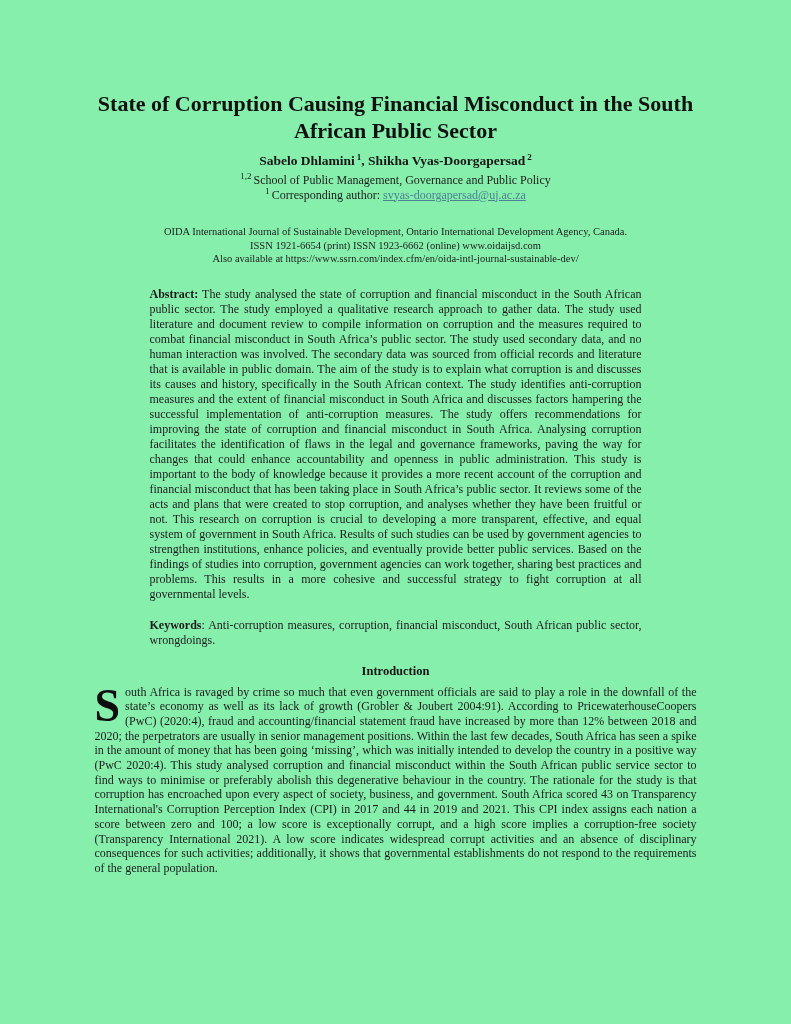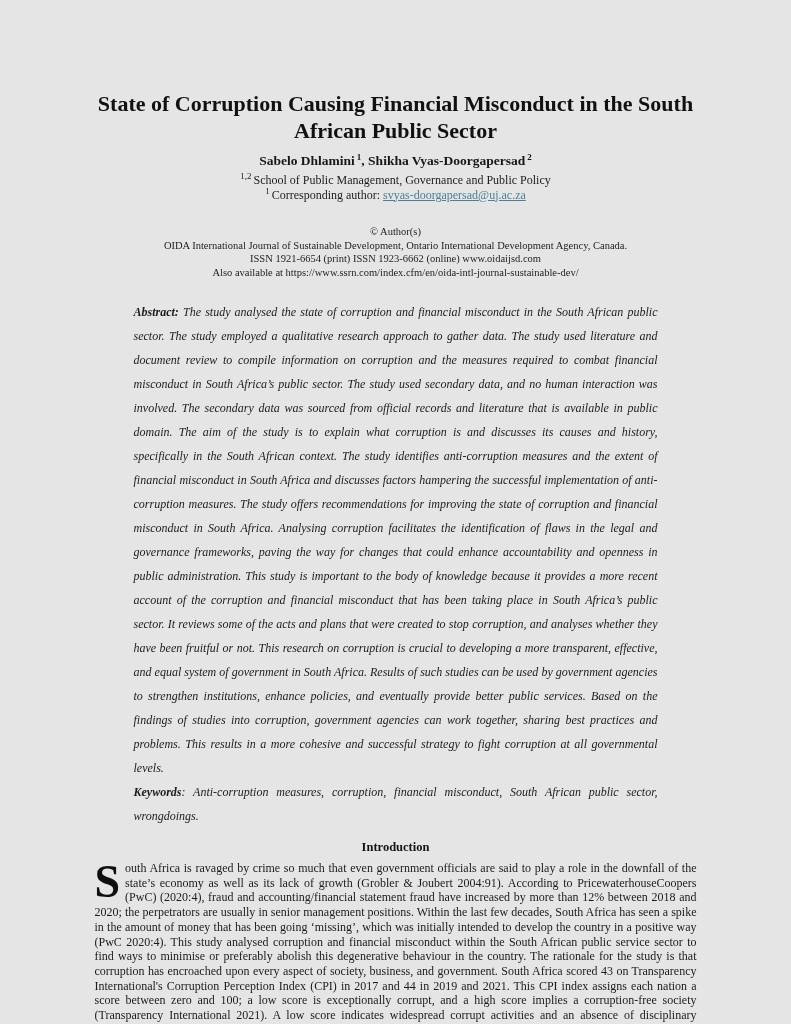--- a/index.html
+++ b/index.html
@@ -1,21 +1,21 @@
 <!DOCTYPE html>
 <html><head>
 <meta charset="utf-8">
 <style>
   html, body { margin: 0; padding: 0; background: #ffffff; }
   .page {
     position: relative;
     width: 791px;
     height: 1024px;
     margin: 0 auto;
-    background: #e5e5e5;
+    background: #86efac;
     overflow: hidden;
     font-family: "Liberation Serif", "DejaVu Serif", serif;
     color: #1c1c1c;
   }
   .title {
     margin: 90px auto 0 auto;
     max-width: 620px;
     text-align: center;
     font-size: 22px;
     line-height: 27px;
@@ -53,26 +53,25 @@
     text-align: center;
     font-size: 10.5px;
     line-height: 13.5px;
     color: #1c1c1c;
   }
   .abstract-block {
     width: 524px;
     margin: 21px auto 0 auto;
   }
   .abstract-block p {
-    margin: 0;
+    margin: 16px;
     text-align: justify;
     font-size: 12px;
-    line-height: 24px;
+    line-height: 15px;
     color: #1b1b1b;
-    font-style: italic;
   }
   .keywords { margin-top: 8px; }
   .bold { font-weight: bold; }
   .intro-heading {
     margin-top: 12px;
     text-align: center;
     font-size: 12.5px;
     font-weight: bold;
     color: #141414;
   }
@@ -105,21 +104,20 @@
   </div>
 
   <div class="affil affil-first">
     <sup>1,2</sup><span>School of Public Management, Governance and Public Policy</span>
   </div>
   <div class="affil">
     <sup>1</sup><span>Corresponding author: </span><a class="email-link">svyas-doorgapersad@uj.ac.za</a>
   </div>
 
   <div class="imprint">
-    <div>© Author(s)</div>
     <div>OIDA International Journal of Sustainable Development, Ontario International Development Agency, Canada.</div>
     <div>ISSN 1921-6654 (print) ISSN 1923-6662 (online) www.oidaijsd.com</div>
     <div>Also available at https://www.ssrn.com/index.cfm/en/oida-intl-journal-sustainable-dev/</div>
   </div>
 
   <div class="abstract-block">
     <p><span class="bold">Abstract:</span><span> The study analysed the state of corruption and financial misconduct in the South African public sector. The study employed a qualitative research approach to gather data. The study used literature and document review to compile information on corruption and the measures required to combat financial misconduct in South Africa’s public sector. The study used secondary data, and no human interaction was involved. The secondary data was sourced from official records and literature that is available in public domain. The aim of the study is to explain what corruption is and discusses its causes and history, specifically in the South African context. The study identifies anti-corruption measures and the extent of financial misconduct in South Africa and discusses factors hampering the successful implementation of anti-corruption measures. The study offers recommendations for improving the state of corruption and financial misconduct in South Africa. Analysing corruption facilitates the identification of flaws in the legal and governance frameworks, paving the way for changes that could enhance accountability and openness in public administration. This study is important to the body of knowledge because it provides a more recent account of the corruption and financial misconduct that has been taking place in South Africa’s public sector. It reviews some of the acts and plans that were created to stop corruption, and analyses whether they have been fruitful or not. This research on corruption is crucial to developing a more transparent, effective, and equal system of government in South Africa. Results of such studies can be used by government agencies to strengthen institutions, enhance policies, and eventually provide better public services. Based on the findings of studies into corruption, government agencies can work together, sharing best practices and problems. This results in a more cohesive and successful strategy to fight corruption at all governmental levels.</span></p>
     <p class="keywords"><span class="bold">Keywords</span><span>: Anti-corruption measures, corruption, financial misconduct, South African public sector, wrongdoings.</span></p>
   </div>
 

